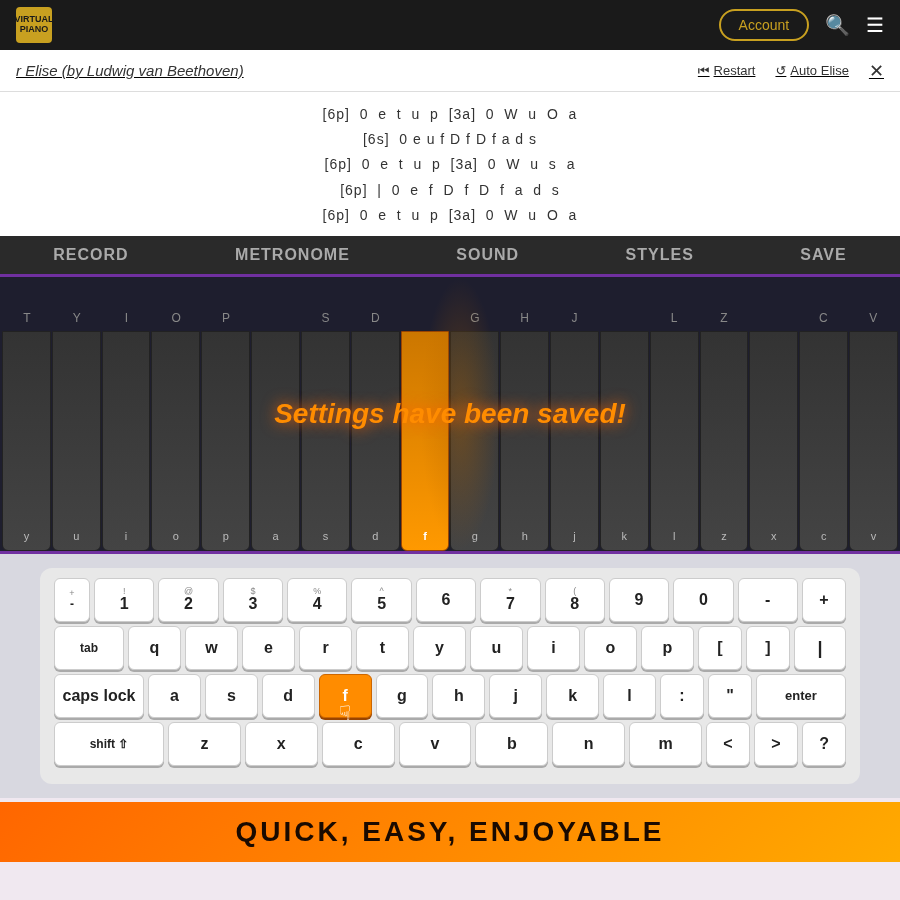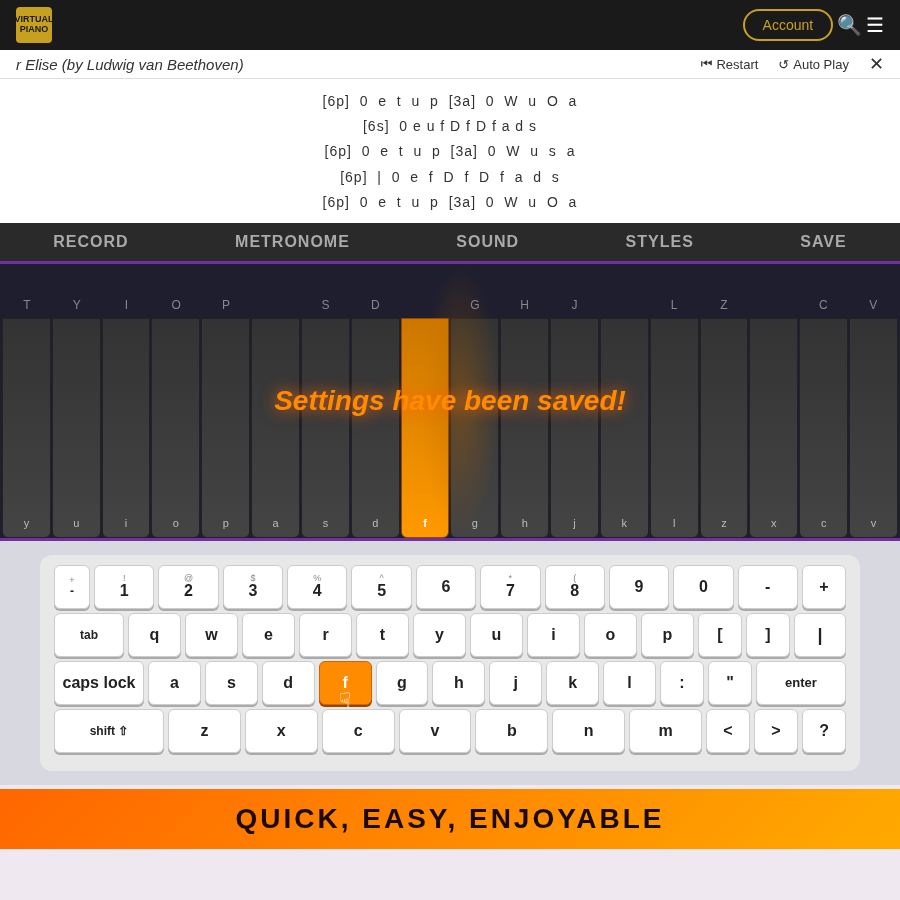--- a/index.html
+++ b/index.html
@@ -29,46 +29,47 @@
       justify-content: center;
       color: #1a1a1a;
       font-size: 9px;
       font-weight: bold;
       text-align: center;
       line-height: 1.1;
     }
     #header-right {
       display: flex;
       align-items: center;
-      gap: 4px;
+      gap: 16px;
     }
     #account-btn {
       border: 2px solid #c8a020;
       background: transparent;
       color: #c8a020;
       padding: 6px 18px;
       border-radius: 20px;
       font-size: 14px;
       cursor: pointer;
     }
     #search-icon, #menu-icon {
       color: #fff;
       font-size: 20px;
       cursor: pointer;
     }
 
     
     #song-bar {
       background: #fff;
-      height: 29px;
+      height: 42px;
       display: flex;
       align-items: center;
       justify-content: space-between;
       padding: 0 16px;
       border-bottom: 1px solid #ddd;
+      text-decoration: underline;
     }
     #song-title {
       font-size: 15px;
       color: #333;
       font-style: italic;
     }
     #song-controls {
       display: flex;
       align-items: center;
       gap: 20px;
@@ -276,21 +277,21 @@
 
 <div id="song-bar">
   <span id="song-title">r Elise (by Ludwig van Beethoven)</span>
   <div id="song-controls">
     <button id="restart-btn">
       <span>⏮</span>
       <span>Restart</span>
     </button>
     <button id="autoplay-btn">
       <span>↺</span>
-      <span>Auto Play</span>
+      <span>Auto Elise</span>
     </button>
     <button id="close-btn">✕</button>
   </div>
 </div>
 
 <div id="sheet-area">
   <div>[6p] &nbsp;0 &nbsp;e &nbsp;t &nbsp;u &nbsp;p &nbsp;[3a] &nbsp;0 &nbsp;W &nbsp;u &nbsp;O &nbsp;a</div>
   <div>[6s] &nbsp;0 e u f D f D f a d s</div>
   <div>[6p] &nbsp;0 &nbsp;e &nbsp;t &nbsp;u &nbsp;p &nbsp;[3a] &nbsp;0 &nbsp;W &nbsp;u &nbsp;s &nbsp;a</div>
   <div>[6p] &nbsp;| &nbsp;0 &nbsp;e &nbsp;f &nbsp;D &nbsp;f &nbsp;D &nbsp;f &nbsp;a &nbsp;d &nbsp;s</div>

